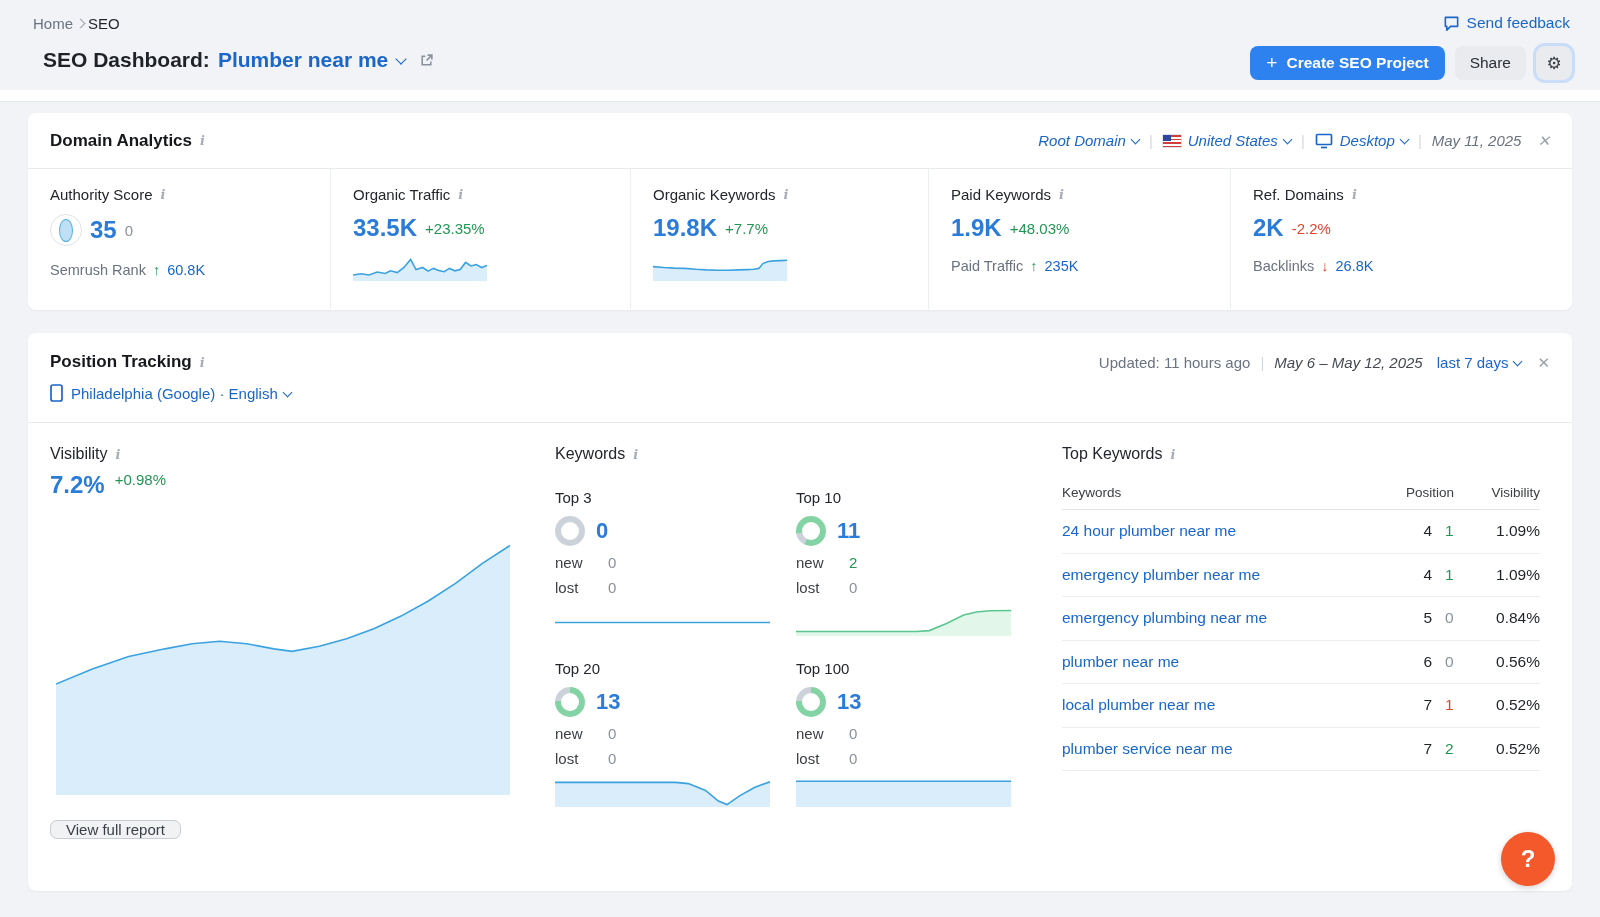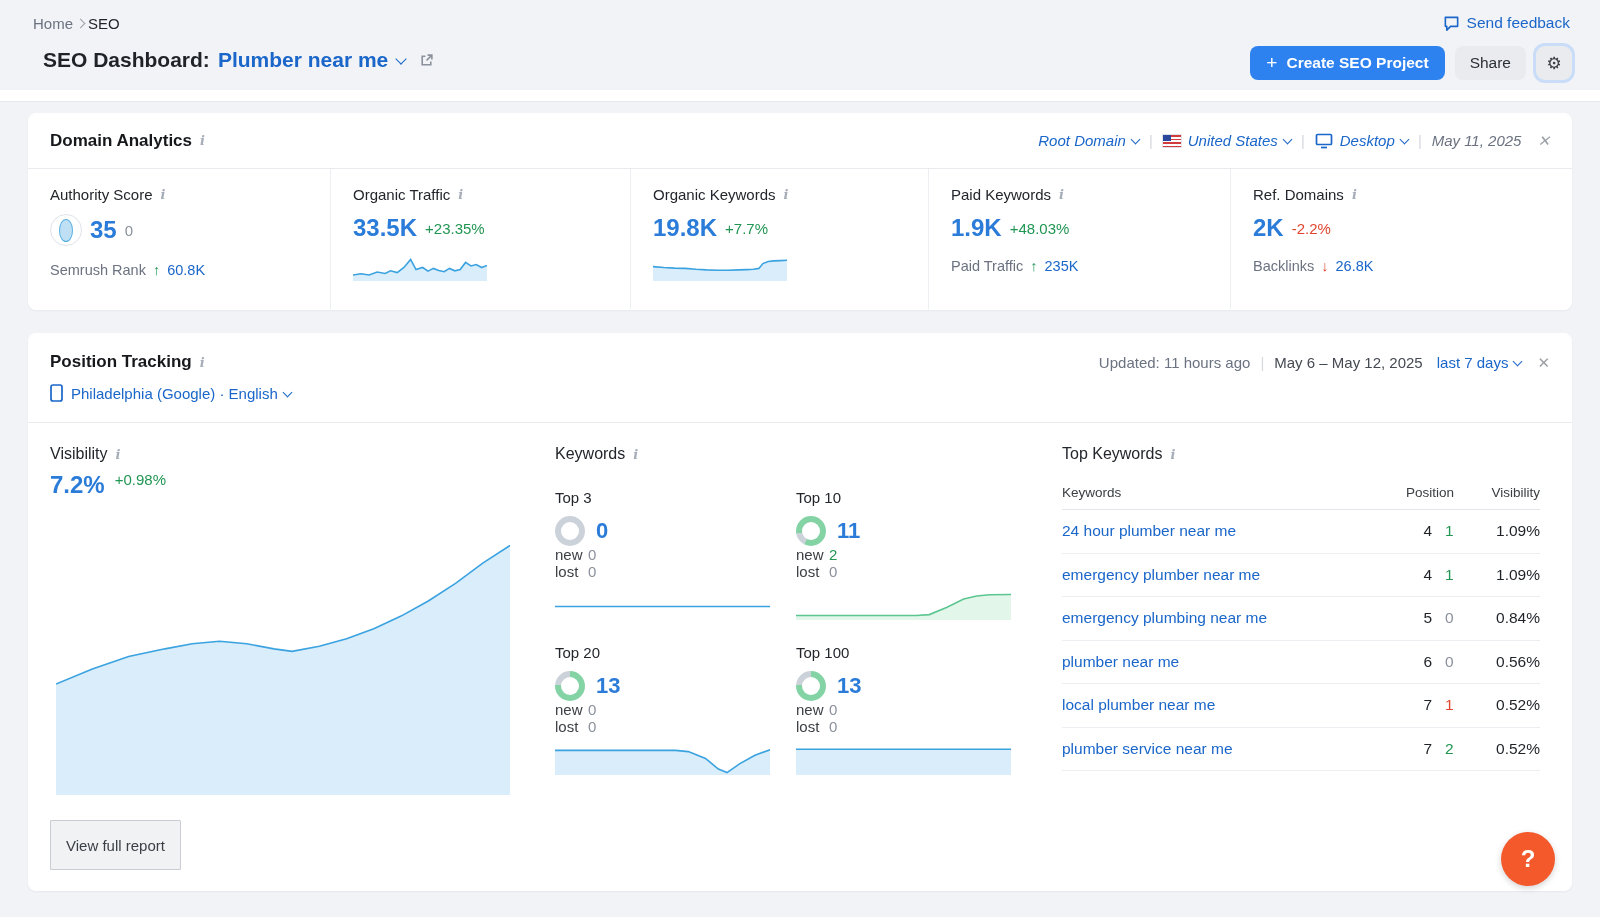--- a/index.html
+++ b/index.html
@@ -73,42 +73,42 @@
   .m-spark { display:block; width:134px; height:30px; margin-top:9px; }
   .gauge-icon { position:relative; width:32px; height:32px; border:1.5px solid #dfe3e9; border-radius:50%; background:#fff; display:inline-block; }
   .gauge-icon::after { content:""; position:absolute; left:8px; top:3.5px; width:12px; height:21px; border-radius:50%; background:#bfe0f4; border:1.5px solid #5ab0e0; }
 
   
   .pt-head { padding:19px 22px 0; border-bottom:1px solid #e8eaee; height:90px; }
   .pt-row1 { display:flex; align-items:center; }
   .pt-row1 .card-title { display:flex; align-items:center; }
   .pt-right { margin-left:auto; display:flex; align-items:center; font-size:15px; }
   .pt-updated { color:#6b7280; }
-  .pt-range { color:#454a52; margin-right:14px; }
+  .pt-range { color:#454a52; margin-right:14px;font-style:italic; }
   .pt-row2 { margin-top:12px; display:flex; align-items:center; font-size:15px; color:#1a66c9; cursor:pointer; }
   .pt-row2 .loc-icon { margin-right:8px; display:inline-flex; }
 
   
   .col-vis { position:absolute; left:22px; top:112px; width:490px; }
   .sec-label { font-size:16px; color:#23262c; display:flex; align-items:center; }
   .vis-value-row { margin-top:8px; display:flex; align-items:flex-start; gap:10px; }
   .vis-value { font-size:24px; font-weight:700; color:#2b7cd9; }
   .vis-delta { font-size:15px; }
   .vis-chart { position:absolute; left:28px; top:210px; width:454px; height:252px; }
-  .view-report { position:absolute; left:22px; top:487px; background:#f1f2f4; border:1px solid #c9ccd2; border-radius:1px; height:50px; padding:0 15px; font-family:inherit; font-size:15px; color:#3a3f46; cursor:pointer; }
+  .view-report { position:absolute; left:22px; top:487px; background:#f1f2f4; border:1px solid #c9ccd2; border-radius:7px; height:19px; padding:0 15px; font-family:inherit; font-size:15px; color:#3a3f46; cursor:pointer; }
 
   
   .col-kw { position:absolute; left:527px; top:112px; width:492px; }
   .kw-grid { margin-top:26px; display:grid; grid-template-columns:215px 215px; column-gap:26px; row-gap:24px; }
   .kw-box-label { font-size:15px; color:#23262c; }
   .kw-donut-row { margin-top:10px; display:flex; align-items:center; gap:11px; }
   .donut { position:relative; width:30px; height:30px; border-radius:50%; background:#ccd2da; }
   .donut::after { content:""; position:absolute; inset:6px; background:#fff; border-radius:50%; }
   .kw-count { font-size:22px; font-weight:700; color:#2b7cd9; }
-  .kw-stat { margin-top:0; font-size:15px; color:#6b7280; display:flex; gap:3px; }
+  .kw-stat { margin-top:8px; font-size:15px; color:#6b7280; display:flex; gap:23px; }
   .kw-stat .stat-label { width:30px; color:#3c4046; }
   .kw-spark { display:block; width:215px; height:30px; margin-top:10px; }
 
   
   .spark-line { fill:none; stroke-width:1.6; vector-effect:non-scaling-stroke; }
   .spark-line.blue { stroke:#3ba2e0; } .spark-line.green { stroke:#5cc690; }
   .spark-area { stroke:none; }
   .spark-area.blue { fill:#d9edfb; } .spark-area.green { fill:#e2f6ea; }
 
   

